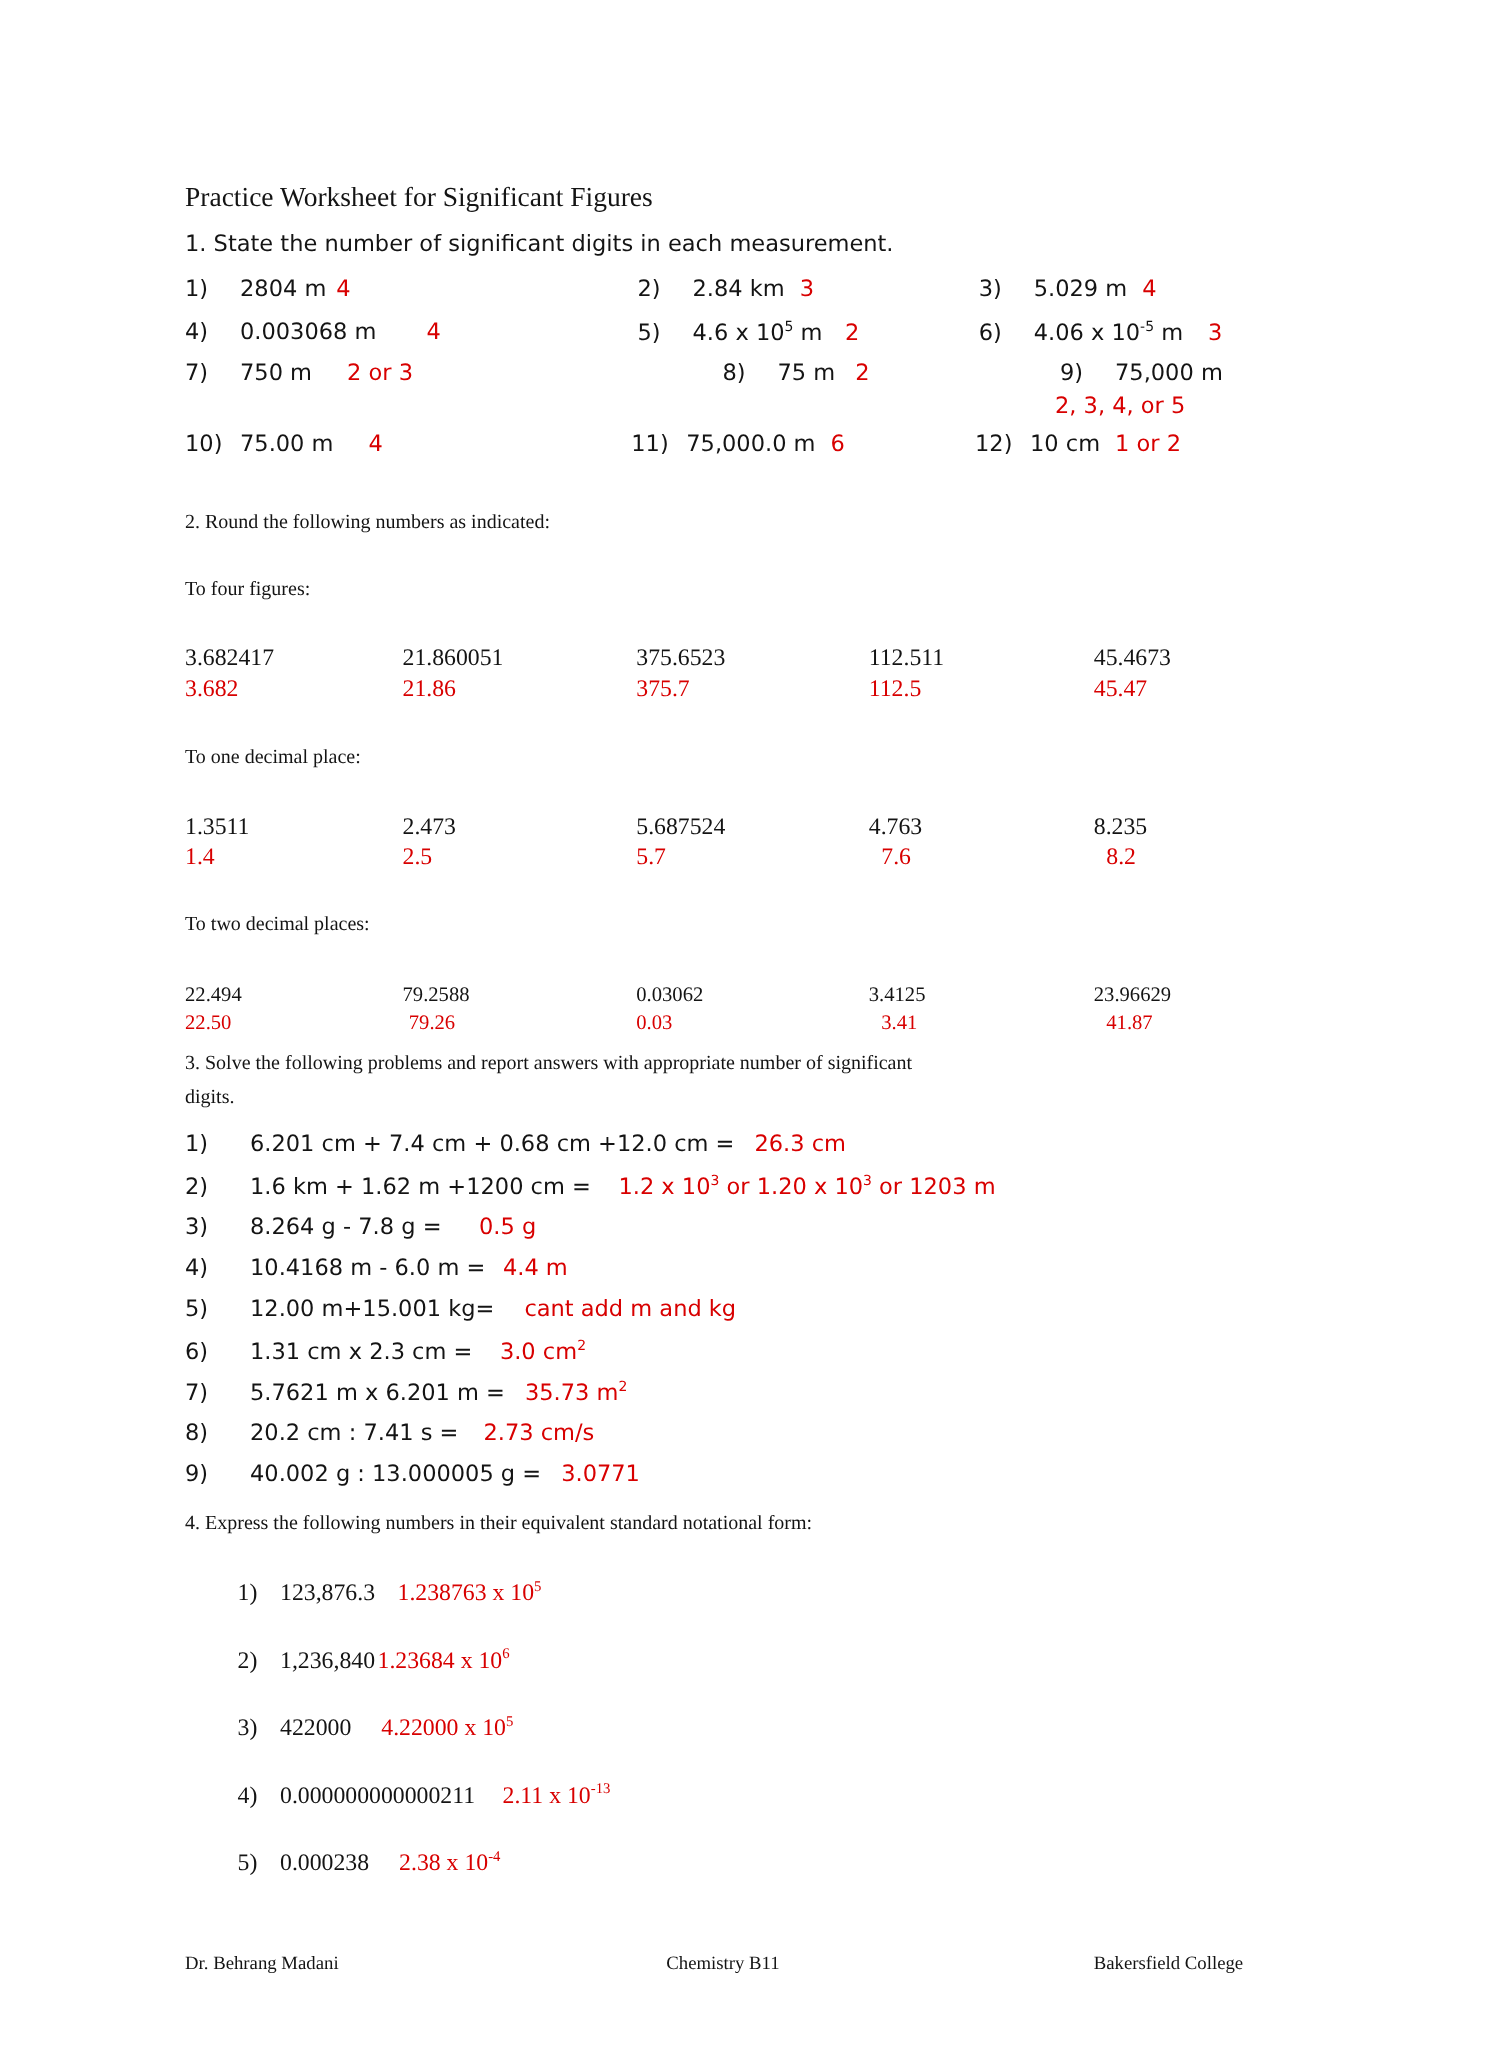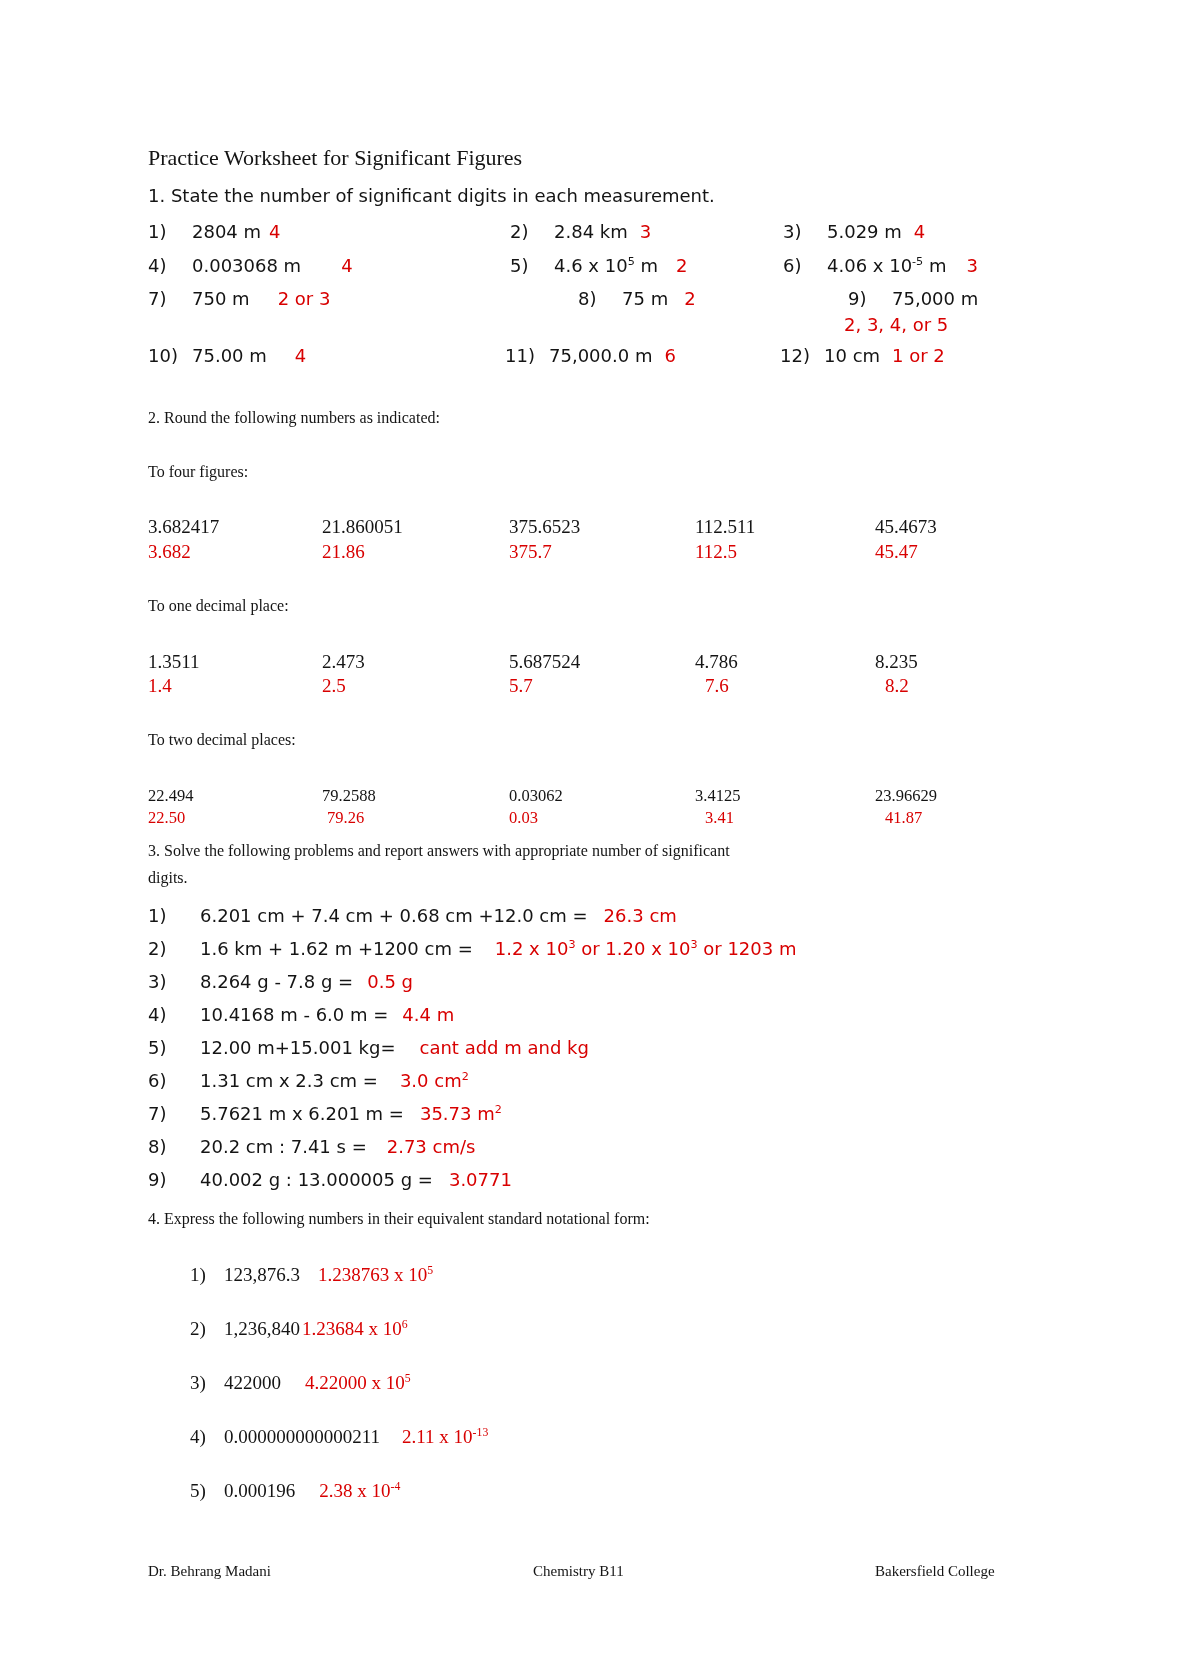--- a/index.html
+++ b/index.html
@@ -93,21 +93,21 @@
       <span class="cell c2">375.7</span>
       <span class="cell c3">112.5</span>
       <span class="cell c4">45.47</span>
     </div>
 
     <div class="abs serif" style="top:596px;left:148px">To one decimal place:</div>
     <div class="row serif vals" style="top:651px;left:148px">
       <span class="cell c0">1.3511</span>
       <span class="cell c1">2.473</span>
       <span class="cell c2">5.687524</span>
-      <span class="cell c3">4.786</span>
+      <span class="cell c3">4.763</span>
       <span class="cell c4">8.235</span>
     </div>
     <div class="row serif ansr" style="top:675px;left:148px">
       <span class="cell c0">1.4</span>
       <span class="cell c1">2.5</span>
       <span class="cell c2">5.7</span>
       <span class="cell c3" style="left:557px">7.6</span>
       <span class="cell c4" style="left:737px">8.2</span>
     </div>
 
@@ -132,21 +132,21 @@
     <div class="abs serif" style="top:841px;left:148px">3. Solve the following problems and report answers with appropriate number of significant</div>
     <div class="abs serif" style="top:868px;left:148px">digits.</div>
 
     <div class="abs sans" style="top:905px;left:148px">
       <span class="s3n">1)</span><span class="q">6.201 cm + 7.4 cm + 0.68 cm +12.0 cm =</span><span class="a" style="margin-left:16px">26.3 cm</span>
     </div>
     <div class="abs sans" style="top:938px;left:148px">
       <span class="s3n">2)</span><span class="q">1.6 km + 1.62 m +1200 cm =</span><span class="a" style="margin-left:22px">1.2 x 10<sup>3</sup> or 1.20 x 10<sup>3</sup> or 1203 m</span>
     </div>
     <div class="abs sans" style="top:971px;left:148px">
-      <span class="s3n">3)</span><span class="q">8.264 g - 7.8 g =</span><span class="a" style="margin-left:14px">0.5 g</span>
+      <span class="s3n">3)</span><span class="q">8.264 g - 7.8 g =</span><span class="a" style="margin-left:30px">0.5 g</span>
     </div>
     <div class="abs sans" style="top:1004px;left:148px">
       <span class="s3n">4)</span><span class="q">10.4168 m - 6.0 m =</span><span class="a" style="margin-left:14px">4.4 m</span>
     </div>
     <div class="abs sans" style="top:1037px;left:148px">
       <span class="s3n">5)</span><span class="q">12.00 m+15.001 kg=</span><span class="a" style="margin-left:24px">cant add m and kg</span>
     </div>
     <div class="abs sans" style="top:1070px;left:148px">
       <span class="s3n">6)</span><span class="q">1.31 cm x 2.3 cm =</span><span class="a" style="margin-left:22px">3.0 cm<sup>2</sup></span>
     </div>
@@ -170,21 +170,21 @@
     <div class="abs serif vals" style="top:1317px;left:190px">
       <span class="s4n">2)</span><span class="q">1,236,840</span><span class="a" style="margin-left:2px">1.23684 x 10<sup>6</sup></span>
     </div>
     <div class="abs serif vals" style="top:1371px;left:190px">
       <span class="s4n">3)</span><span class="q">422000</span><span class="a" style="margin-left:24px">4.22000 x 10<sup>5</sup></span>
     </div>
     <div class="abs serif vals" style="top:1425px;left:190px">
       <span class="s4n">4)</span><span class="q">0.000000000000211</span><span class="a" style="margin-left:22px">2.11 x 10<sup>-13</sup></span>
     </div>
     <div class="abs serif vals" style="top:1479px;left:190px">
-      <span class="s4n">5)</span><span class="q">0.000196</span><span class="a" style="margin-left:24px">2.38 x 10<sup>-4</sup></span>
+      <span class="s4n">5)</span><span class="q">0.000238</span><span class="a" style="margin-left:24px">2.38 x 10<sup>-4</sup></span>
     </div>
   </div>
 
   <div>
     <div class="abs serif footer-txt" style="top:1562px;left:148px">Dr. Behrang Madani</div>
     <div class="abs serif footer-txt" style="top:1562px;left:533px">Chemistry B11</div>
     <div class="abs serif footer-txt" style="top:1562px;left:875px">Bakersfield College</div>
   </div>
 
 </div>

